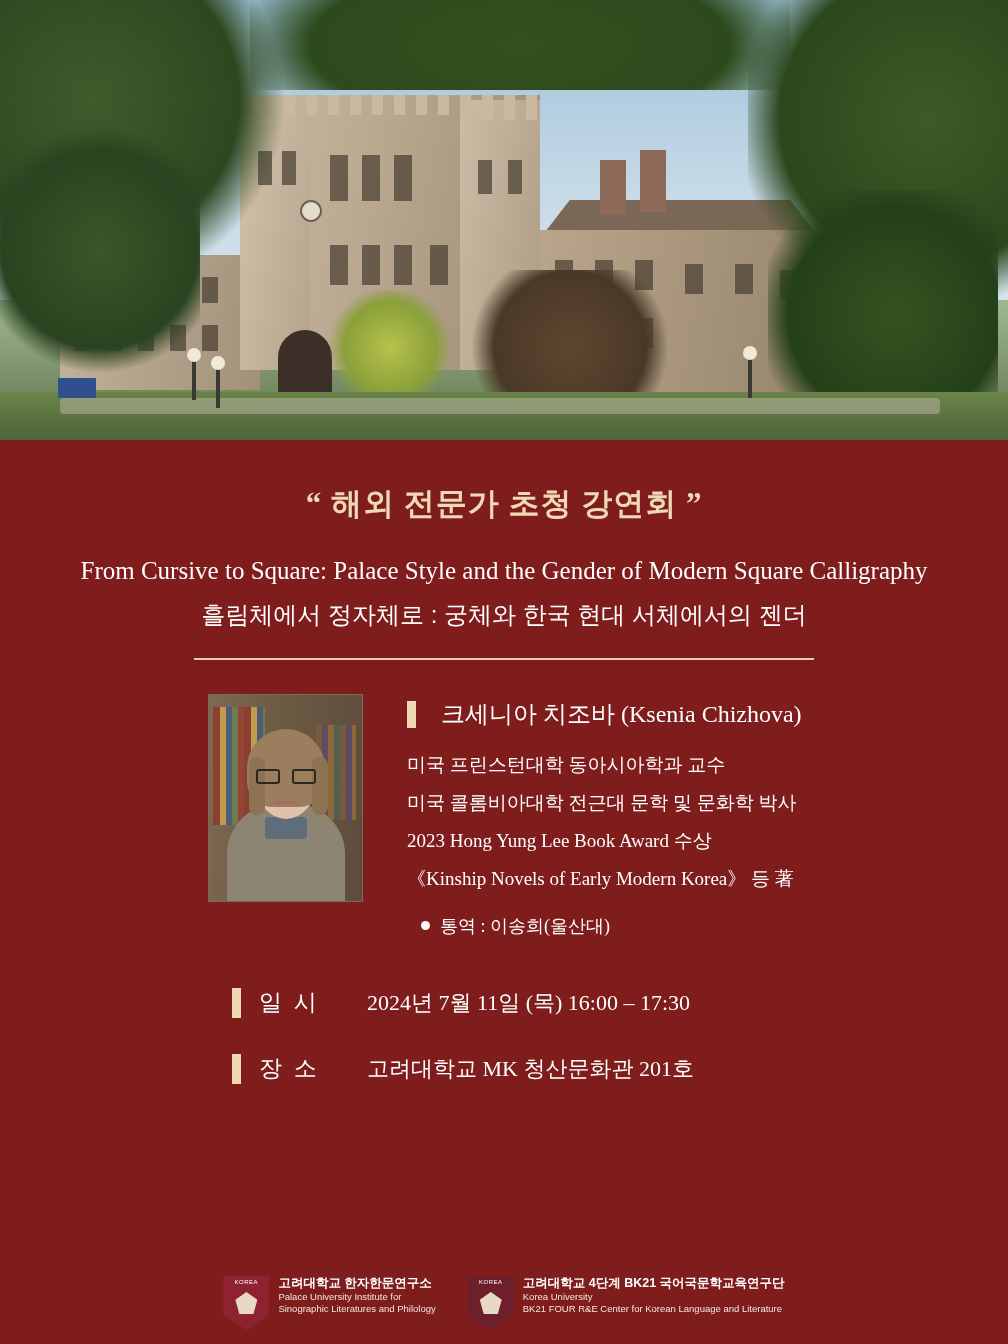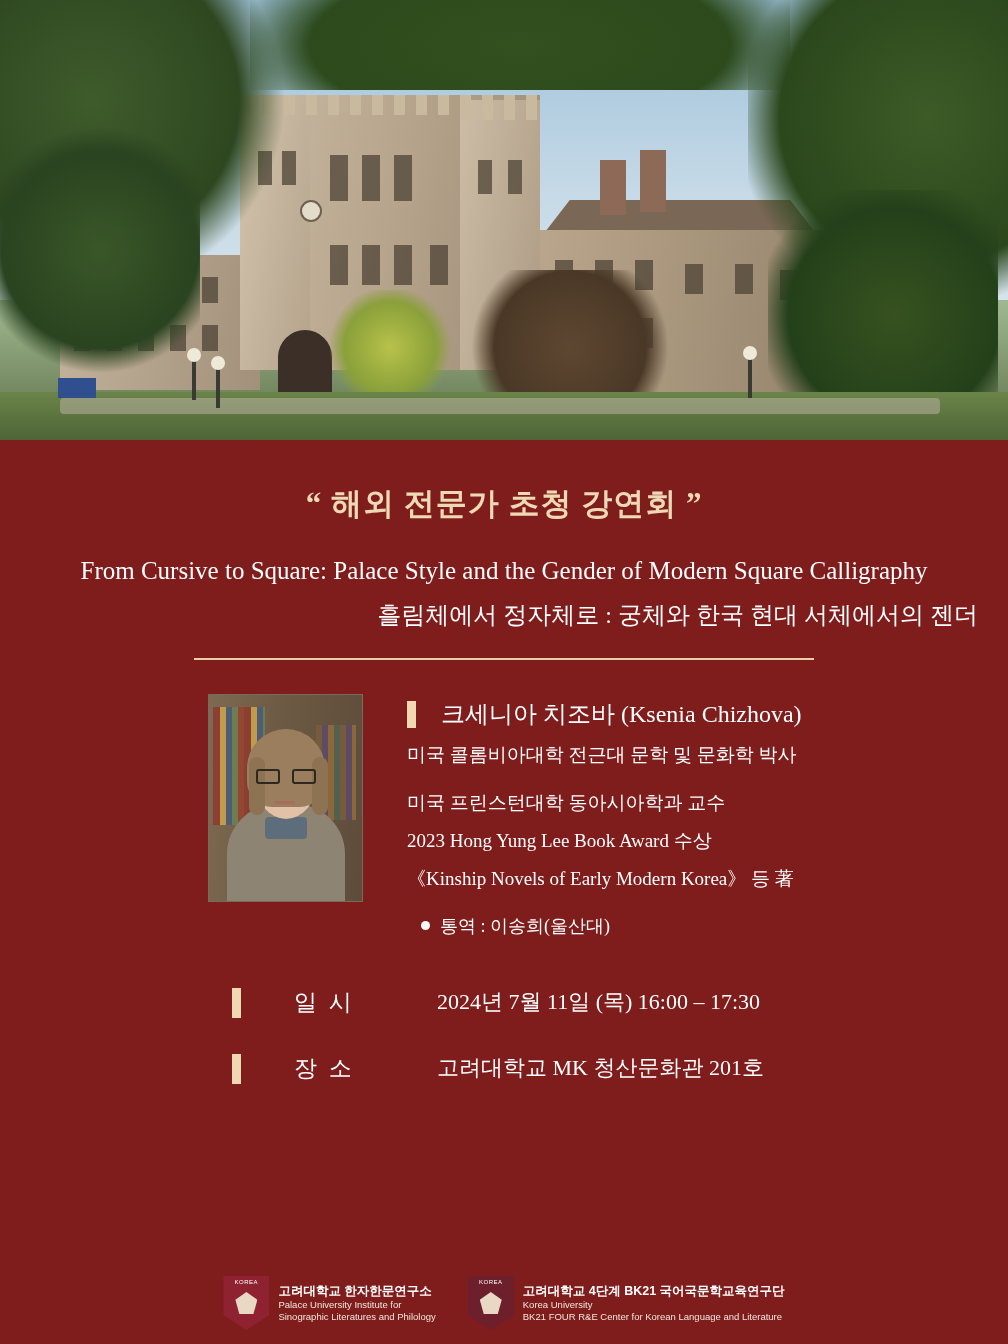--- a/index.html
+++ b/index.html
@@ -136,26 +136,26 @@
   }
   .title-en {
     text-align: center;
     color: #ffffff;
     font-family: "Liberation Serif", serif;
     font-size: 25px;
     margin-top: 32px;
     padding: 0 30px;
   }
   .title-ko {
-    text-align: right;
-    color: #ffffff;
-    font-family: Liberation Serif, serif;
+    text-align: center;
+    color: #ffffff;
+    font-family: Liberation Sans, sans-serif;
     font-size: 24px;
     margin-top: 14px;
-    padding: 0 30px;
+    padding: 0 14px;
   }
   .rule {
     width: 620px;
     height: 2px;
     margin: 27px auto 0 auto;
     background: #e8cfa6;
   }
 
   
   .speaker {
@@ -274,23 +274,22 @@
     vertical-align: 2px;
   }
 
   
   .details {
     margin-top: 48px;
     padding-left: 232px;
   }
   .drow {
     display: flex;
-    align-items: center;
+    align-items: flex-end;
     margin-bottom: 34px;
-    gap: 35px;
   }
   .drow .bar {
     height: 30px;
     margin-right: 18px;
     margin-top: 2px;
   }
   .dlabel {
     color: #ffffff;
     font-family: "Liberation Serif", serif;
     font-size: 23px;
@@ -312,21 +311,20 @@
     position: absolute;
     left: 0;
     bottom: 14px;
     width: 1008px;
     display: flex;
     justify-content: center;
     gap: 32px;
   }
   .logo-group {
     display: flex;
-    align-items: center;
   }
   .crest {
     width: 46px; height: 54px;
     background: #8e2230;
     clip-path: polygon(0 0, 100% 0, 100% 72%, 50% 100%, 0 72%);
     position: relative;
     flex: 0 0 auto;
     margin-right: 9px;
   }
   .crest.navy { background: #6d1f2b; }
@@ -460,22 +458,22 @@
           <i></i>
         </div>
       <div class="p-mouth"></div>
     </div>
 
     <div class="speaker-info">
       <div class="sp-name-row">
         <span class="bar"></span>
         <span class="sp-name">크세니아 치조바 (Ksenia Chizhova)</span>
       </div>
+      <div class="sp-line first">미국 프린스턴대학 동아시아학과 교수</div>
       <div class="sp-line">미국 콜롬비아대학 전근대 문학 및 문화학 박사</div>
-      <div class="sp-line first">미국 프린스턴대학 동아시아학과 교수</div>
       <div class="sp-line">2023 Hong Yung Lee Book Award 수상</div>
       <div class="sp-line">《Kinship Novels of Early Modern Korea》 등 著</div>
       <div class="sp-interp">
         <span class="dot"></span><span>통역 : 이송희(울산대)</span>
       </div>
     </div>
   </div>
 
   <div class="details">
 

